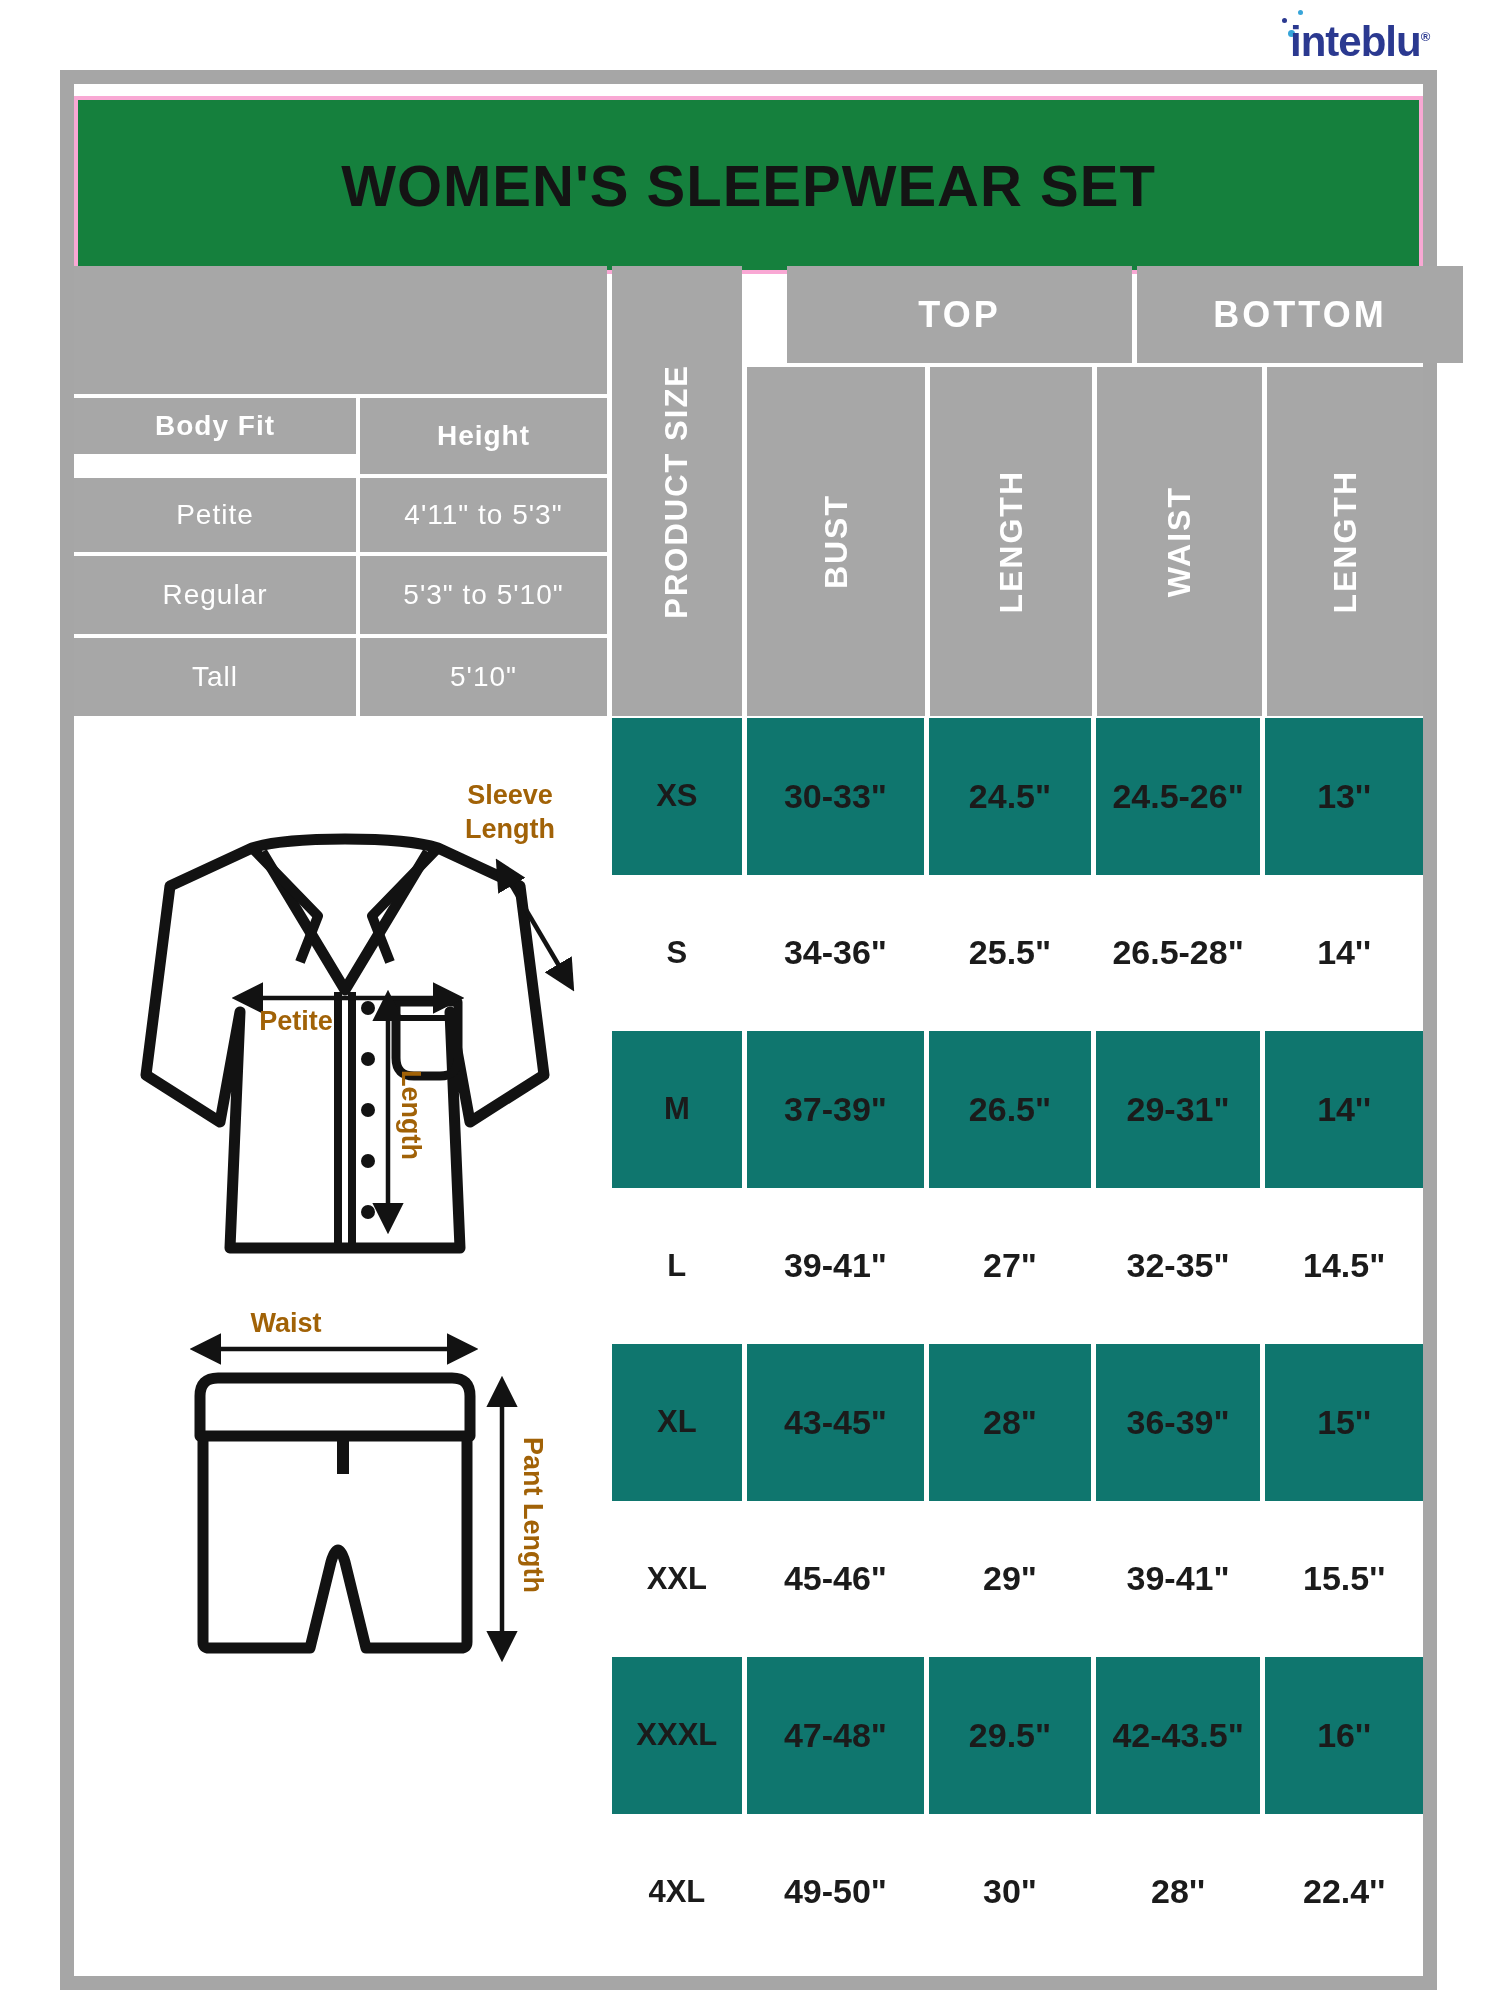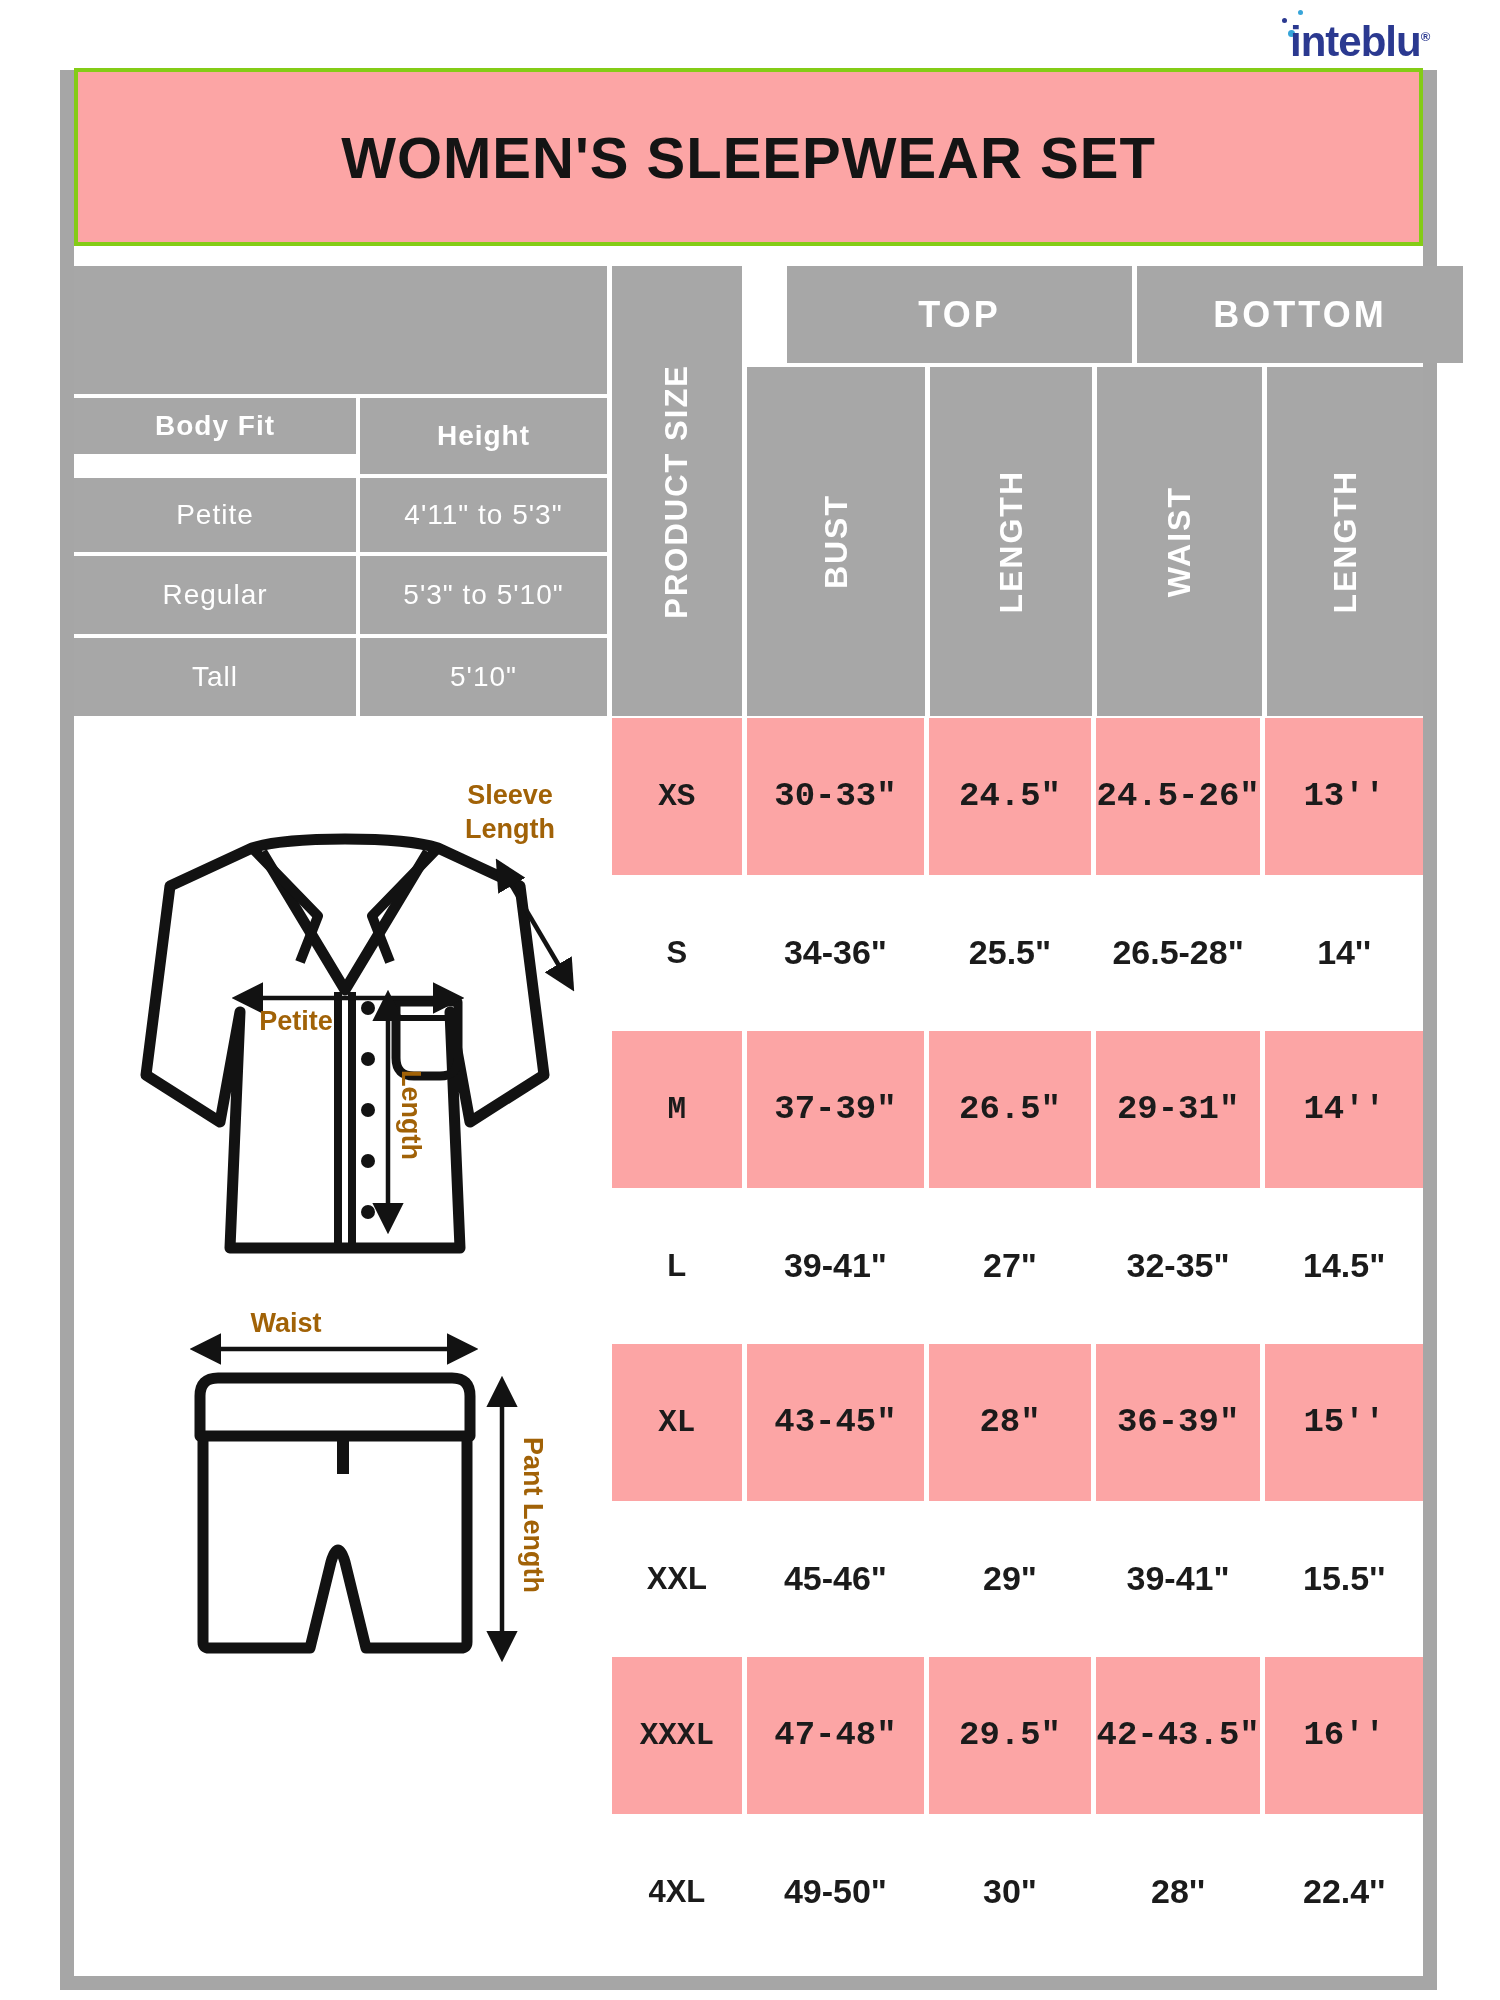--- a/index.html
+++ b/index.html
@@ -8,22 +8,22 @@
     background:#ffffff;font-family:"Liberation Sans",sans-serif;
   }
   .abs{position:absolute;}
   
   .frame{
     left:60px;top:70px;width:1377px;height:1920px;
     box-sizing:border-box;border:14px solid #a6a6a6;background:#ffffff;
   }
   
   .title-box{
-    left:74px;top:68px;width:1349px;height:178px;
-    box-sizing:border-box;border:4px solid #84cc16;background:#fca5a5;
+    left:74px;top:96px;width:1349px;height:178px;
+    box-sizing:border-box;border:4px solid #f9a8d4;background:#15803d;
     display:flex;align-items:center;justify-content:center;
   }
   .title-text{
     font-size:58px;font-weight:bold;color:#141414;letter-spacing:1px;
   }
   
   .cell{
     background:#a7a7a7;color:#ffffff;
     display:flex;align-items:center;justify-content:center;
     text-align:center;
@@ -40,21 +40,21 @@
   
   .rows{
     left:612px;top:718px;width:811px;height:1252px;
     display:flex;flex-direction:column;
   }
   .drow{flex:1;display:flex;gap:5px;}
   .drow .dcell{
     display:flex;align-items:center;justify-content:center;
     background:#ffffff;color:#1b1b1b;font-weight:bold;font-size:34px;
   }
-  .drow.alt .dcell{background:#fca5a5;font-family:Liberation Mono, monospace;}
+  .drow.alt .dcell{background:#0f766e;}
   .dcell.c-size{width:130px;font-size:31px;}
   .dcell.c-bust{width:178px;}
   .dcell.c-tlen{width:162px;}
   .dcell.c-waist{width:165px;}
   .dcell.c-blen{width:158px;}
   
   .diag-label{
     color:#a16207;font-weight:bold;font-size:27px;text-align:center;
     line-height:34px;
   }

